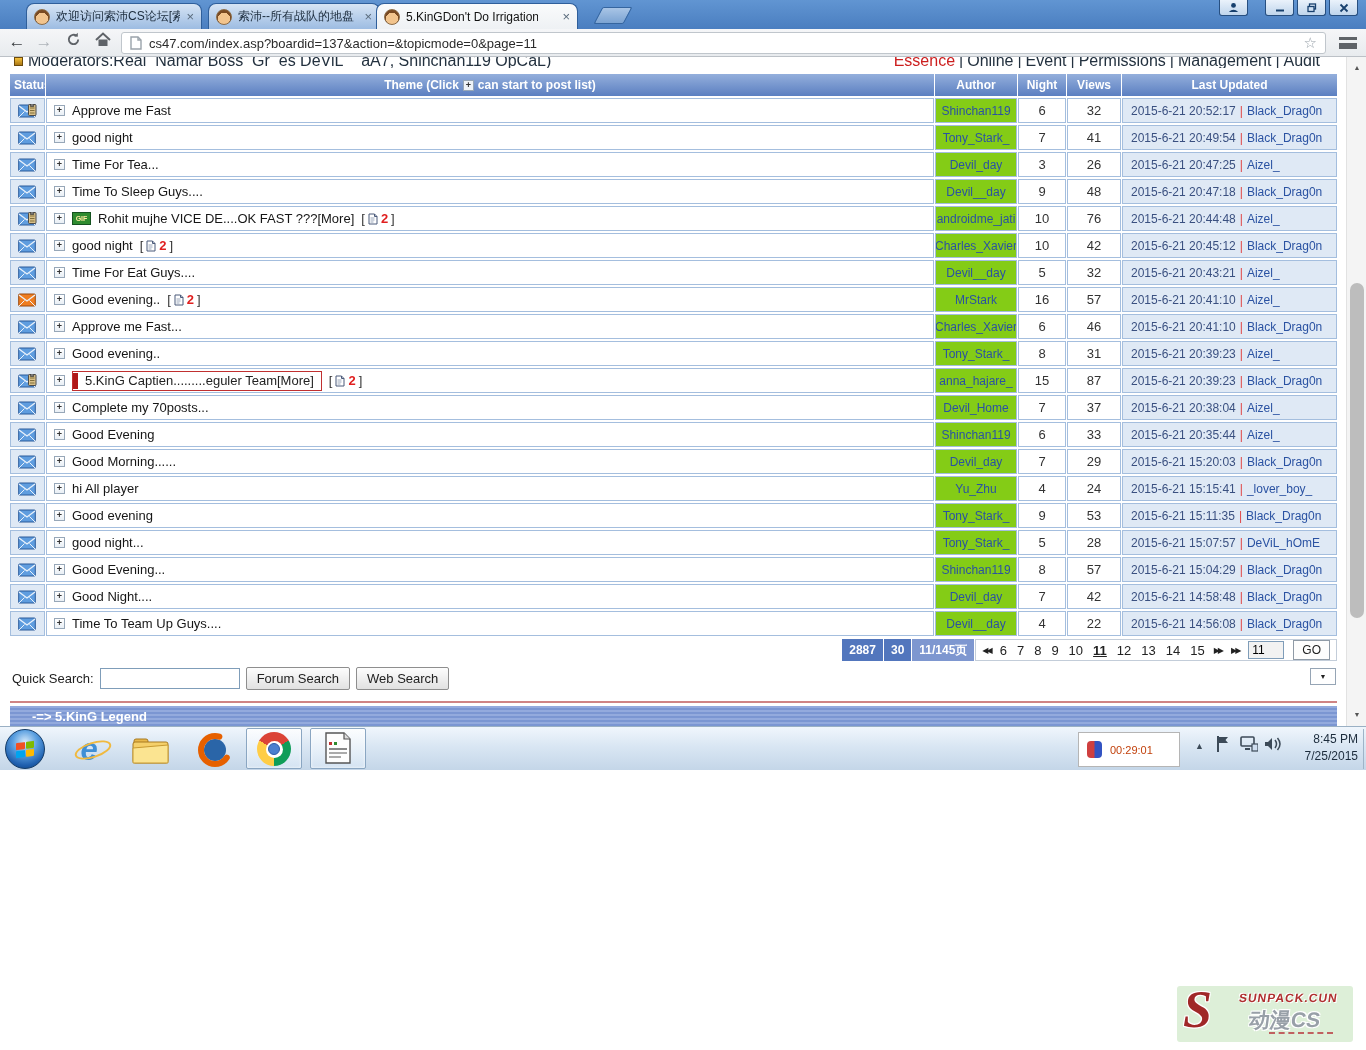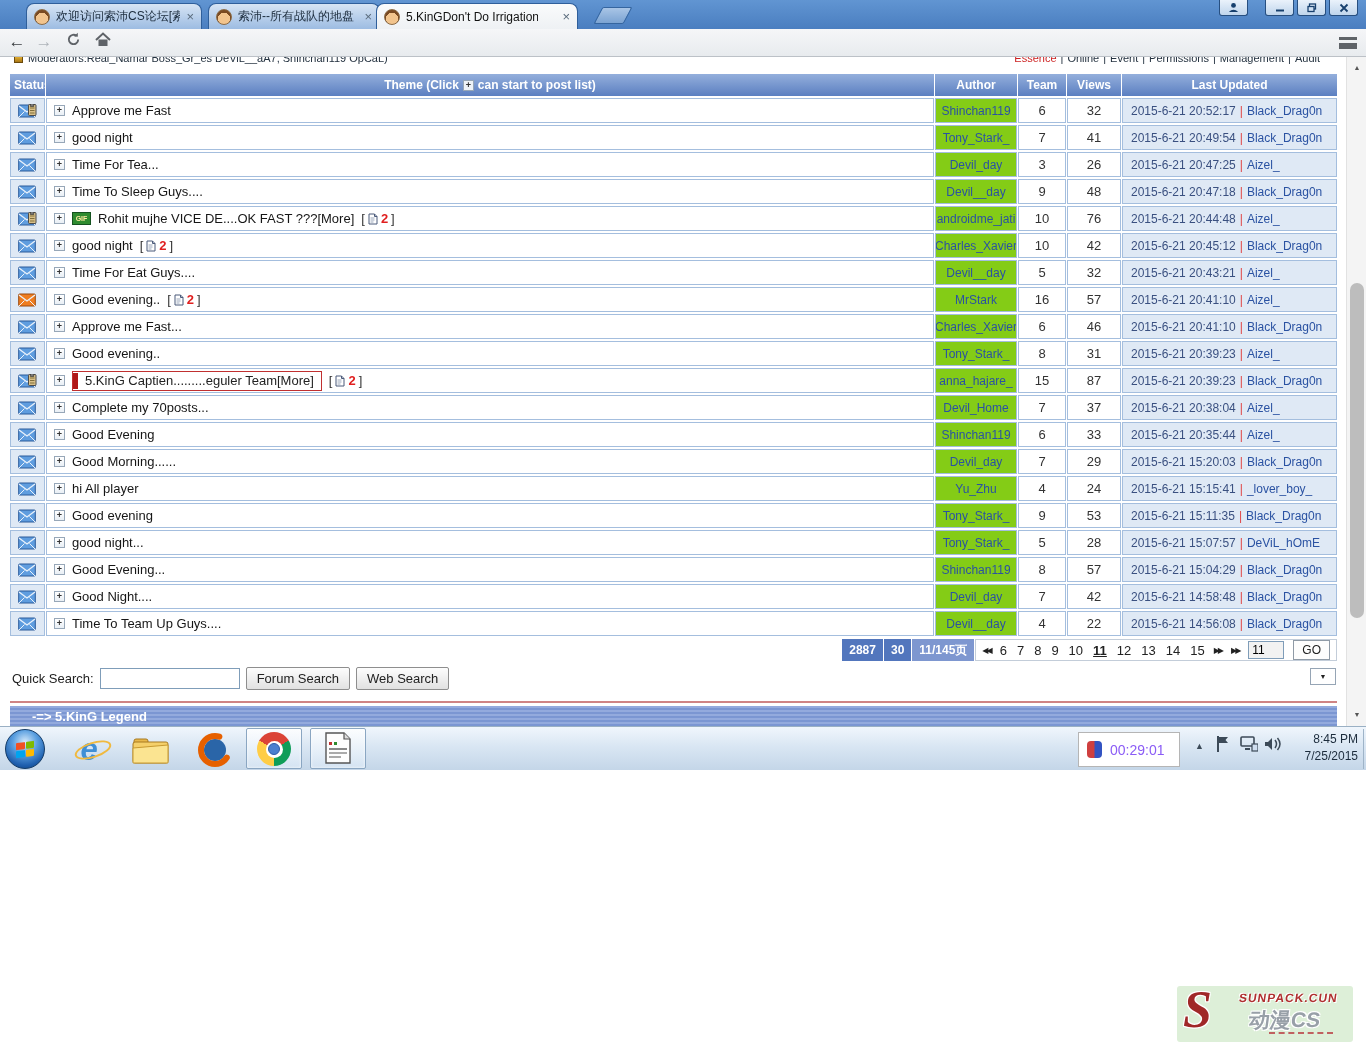--- a/index.html
+++ b/index.html
@@ -36,21 +36,21 @@
     border:1px solid #c0c6cc;border-radius:3px;display:flex;align-items:center;
     padding:0 8px;gap:7px}
   #addrbar .url{font-size:13px;color:#2b2b2b;white-space:nowrap;overflow:hidden}
   #addrbar .star{margin-left:auto;font-size:15px;color:#9aa3ab}
   #menu-ico{position:absolute;right:9px;top:8px;width:18px;height:12px;
     border-top:3px solid #5f6368;border-bottom:3px solid #5f6368}
   #menu-ico::after{content:'';display:block;height:3px;background:#5f6368;margin-top:3px}
 
   
   #modline{position:absolute;top:57px;left:0;width:1340px;height:11px;overflow:hidden}
-  #modline .inner{margin-top:-5px;display:flex;font-size:11px;color:#23313f}
+  #modline .inner{margin-top:-5px;display:flex;font-size:16px;color:#23313f}
   #modline .lf{margin-left:14px;display:flex;gap:5px;align-items:center}
   #modline .rt{margin-left:auto;margin-right:16px}
   #modline .rt .lnk{color:#23313f;margin:0 4px}
   #modline .rt .lnk.red{color:#cc1f1f}
   .board-ico{width:9px;height:9px;background:linear-gradient(#f6c23c,#a97715);
     border:1px solid #6b4a0d}
 
   #forumtable{position:absolute;top:74px;left:10px;width:1327px}
   .thead{display:flex;gap:1px;height:22px}
   .th{background:linear-gradient(#94afdc,#5b7fc1);color:#fff;font-weight:bold;
@@ -144,21 +144,21 @@
     background:conic-gradient(from -60deg,#db4437 0 120deg,#0f9d58 120deg 240deg,#ffcd46 240deg 360deg);
     display:flex;align-items:center;justify-content:center}
   .chrome-ball .inner{width:17px;height:17px;border-radius:50%;background:#fff;
     display:flex;align-items:center;justify-content:center}
   .chrome-ball .core{width:12px;height:12px;border-radius:50%;background:#4a7fd0;
     border:1px solid #2c5ba8}
   #traybox{position:absolute;left:1078px;top:5px;width:102px;height:35px;background:#fff;
     border:1px solid #b5b5b5;display:flex;align-items:center;padding:0 8px;gap:8px}
   #traybox .appico{width:15px;height:17px;border-radius:4px;
     background:linear-gradient(90deg,#cf3f3f 0 46%,#3253c2 54% 100%)}
-  #traybox .timer{font-size:14px;color:#8b5cf6}
+  #traybox .timer{font-size:11px;color:#c2410c}
   .trayglyph{position:absolute;top:14px;font-size:9px;color:#3c4a58}
   #tray-clock{position:absolute;right:8px;top:4px;width:76px;text-align:right;
     font-size:12px;color:#1c2c3c;line-height:17px}
   #desk-divider{position:absolute;right:2px;top:2px;height:40px;border-left:1px solid #9fb4c8}
 
   
   #watermark{position:absolute;left:1177px;top:986px;width:176px;height:56px;
     background:#ddefd8;border-radius:3px;overflow:hidden}
   #watermark .slogo{position:absolute;left:6px;top:-6px;font-family:"Liberation Serif",serif;
     font-style:italic;font-weight:bold;font-size:52px;color:#a02828;
@@ -226,20 +226,28 @@
         <path d="M13 8a5 5 0 1 1-1.7-3.8" fill="none" stroke="#5f6368" stroke-width="2"></path>
         <path d="M12.6 0.8 L12.6 5 L8.4 4.4 Z" fill="#5f6368"></path>
       </svg>
   </span>
   <span class="navico" style="left:92px">
     <svg width="16" height="15" viewBox="0 0 16 15">
         <path d="M1 8 L8 1.5 L15 8" fill="none" stroke="#5f6368" stroke-width="2"></path>
         <rect x="3.5" y="7.5" width="9" height="6.5" fill="#5f6368"></rect>
       </svg>
   </span>
+  <div id="addrbar">
+    <svg width="12" height="14" viewBox="0 0 12 14">
+        <path d="M1 1 h7 l3 3 v9 h-10 z" fill="#fff" stroke="#9aa3ab" stroke-width="1.4"></path>
+        <path d="M8 1 v3 h3" fill="none" stroke="#9aa3ab" stroke-width="1.4"></path>
+      </svg>
+    <span class="url">cs47.com/index.asp?boardid=137&amp;action=&amp;topicmode=0&amp;page=11</span>
+    <span class="star">☆</span>
+  </div>
   <div id="menu-ico"></div>
 </div>
 
 <div id="modline">
   <div class="inner">
     <span class="lf">
       <span class="board-ico"></span>
       <span>Moderators:Real_Namar Boss_Gr_es DeViL__aA7, Shinchan119 OpCaL)</span>
     </span>
     <span class="rt" id="modbar-links"><span class="lnk red">Essence</span><span>|</span><span class="lnk">Online</span><span>|</span><span class="lnk">Event</span><span>|</span><span class="lnk">Permissions</span><span>|</span><span class="lnk">Management</span><span>|</span><span class="lnk">Audit</span></span>
@@ -248,21 +256,21 @@
 
 <div id="forumtable">
   <div class="thead">
     <div class="th c-status">Status</div>
     <div class="th c-theme">
       <span>Theme (Click</span>
       <span class="expand hdr">+</span>
       <span>can start to post list)</span>
     </div>
     <div class="th c-author">Author</div>
-    <div class="th c-reply">Team</div>
+    <div class="th c-reply">Night</div>
     <div class="th c-views">Views</div>
     <div class="th c-upd">Last Updated</div>
   </div>
   <div id="table-body">
       <div class="trow">
         <div class="td c-status">
           <svg width="19" height="14" viewBox="0 0 19 14">
             <rect x="0.7" y="1" width="16.6" height="12" rx="1" fill="#5f9ddf" stroke="#2a5a9a"></rect>
             <path d="M1 2 L9 8 L17 2" fill="none" stroke="#eaf2fb" stroke-width="1.3"></path>
             <path d="M1 13 L6.5 7.5 M17 13 L11.5 7.5" stroke="#eaf2fb" stroke-width="1"></path>

